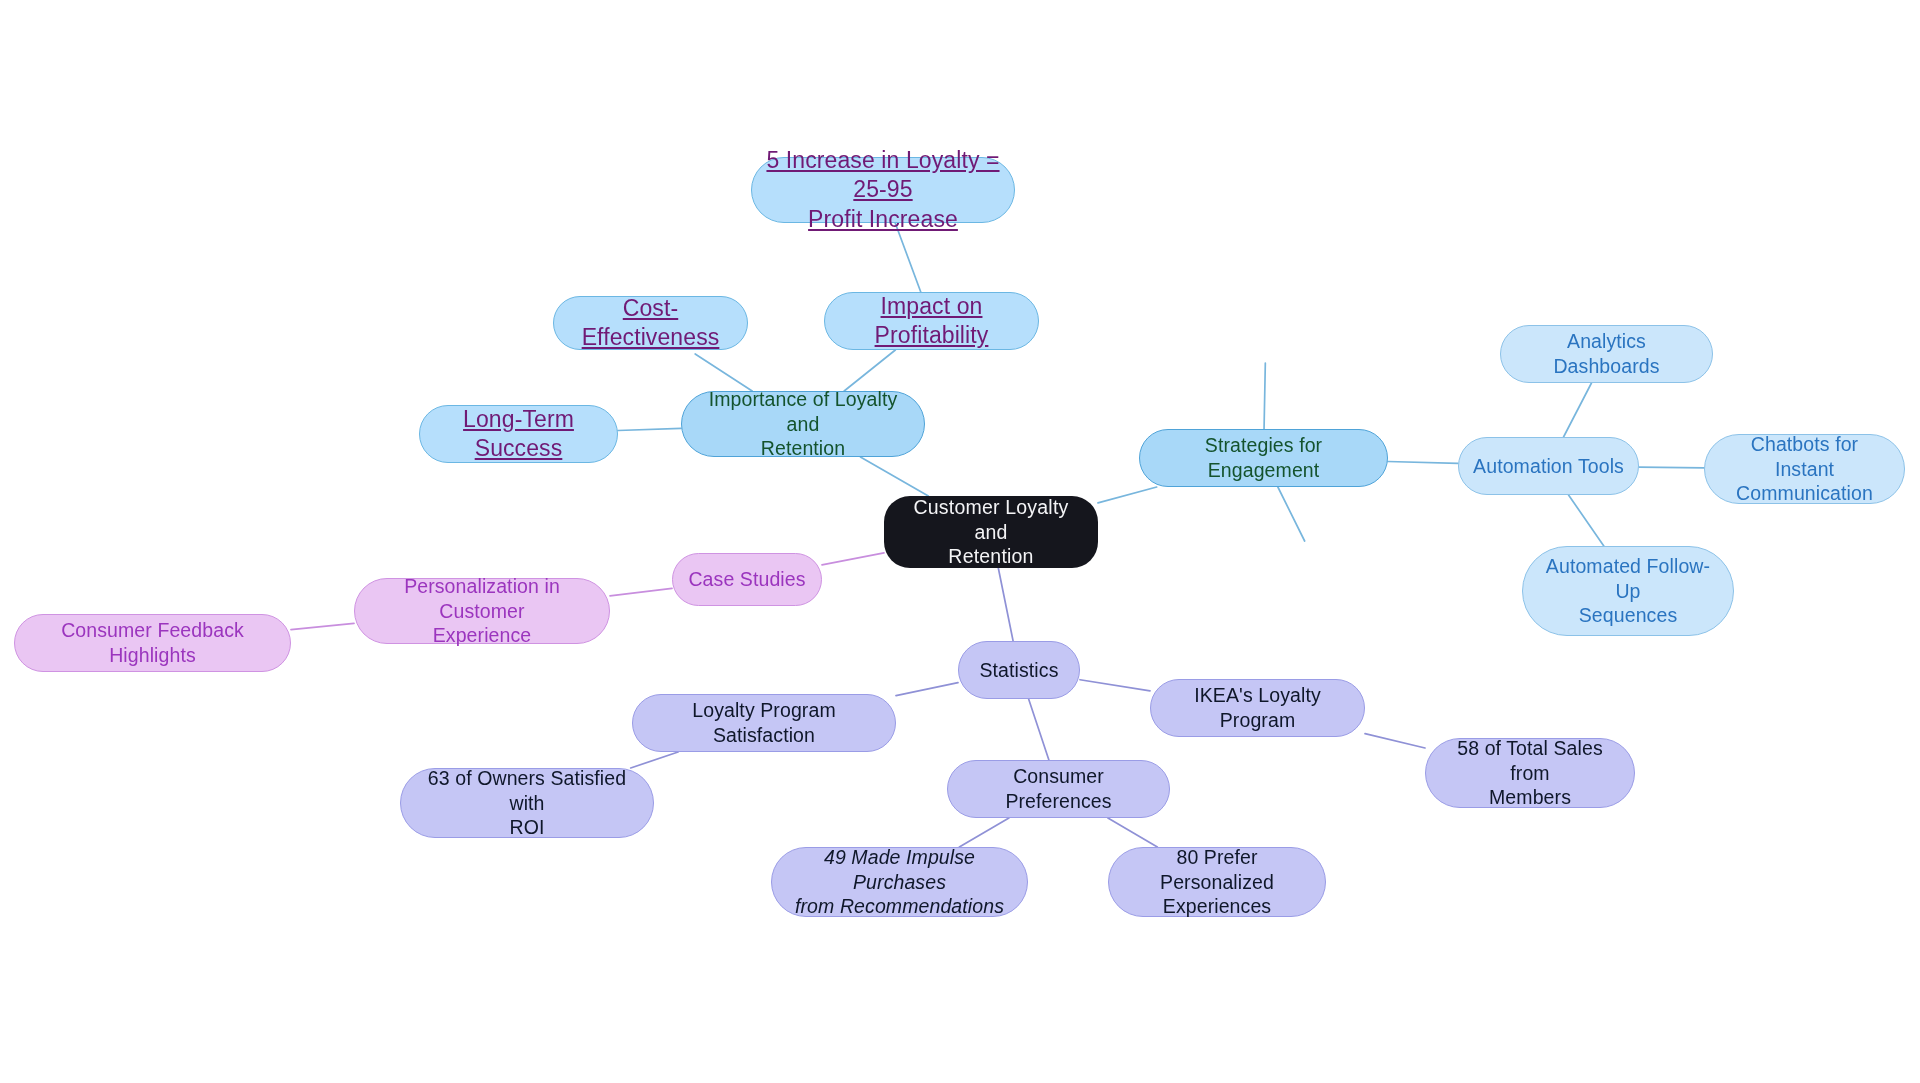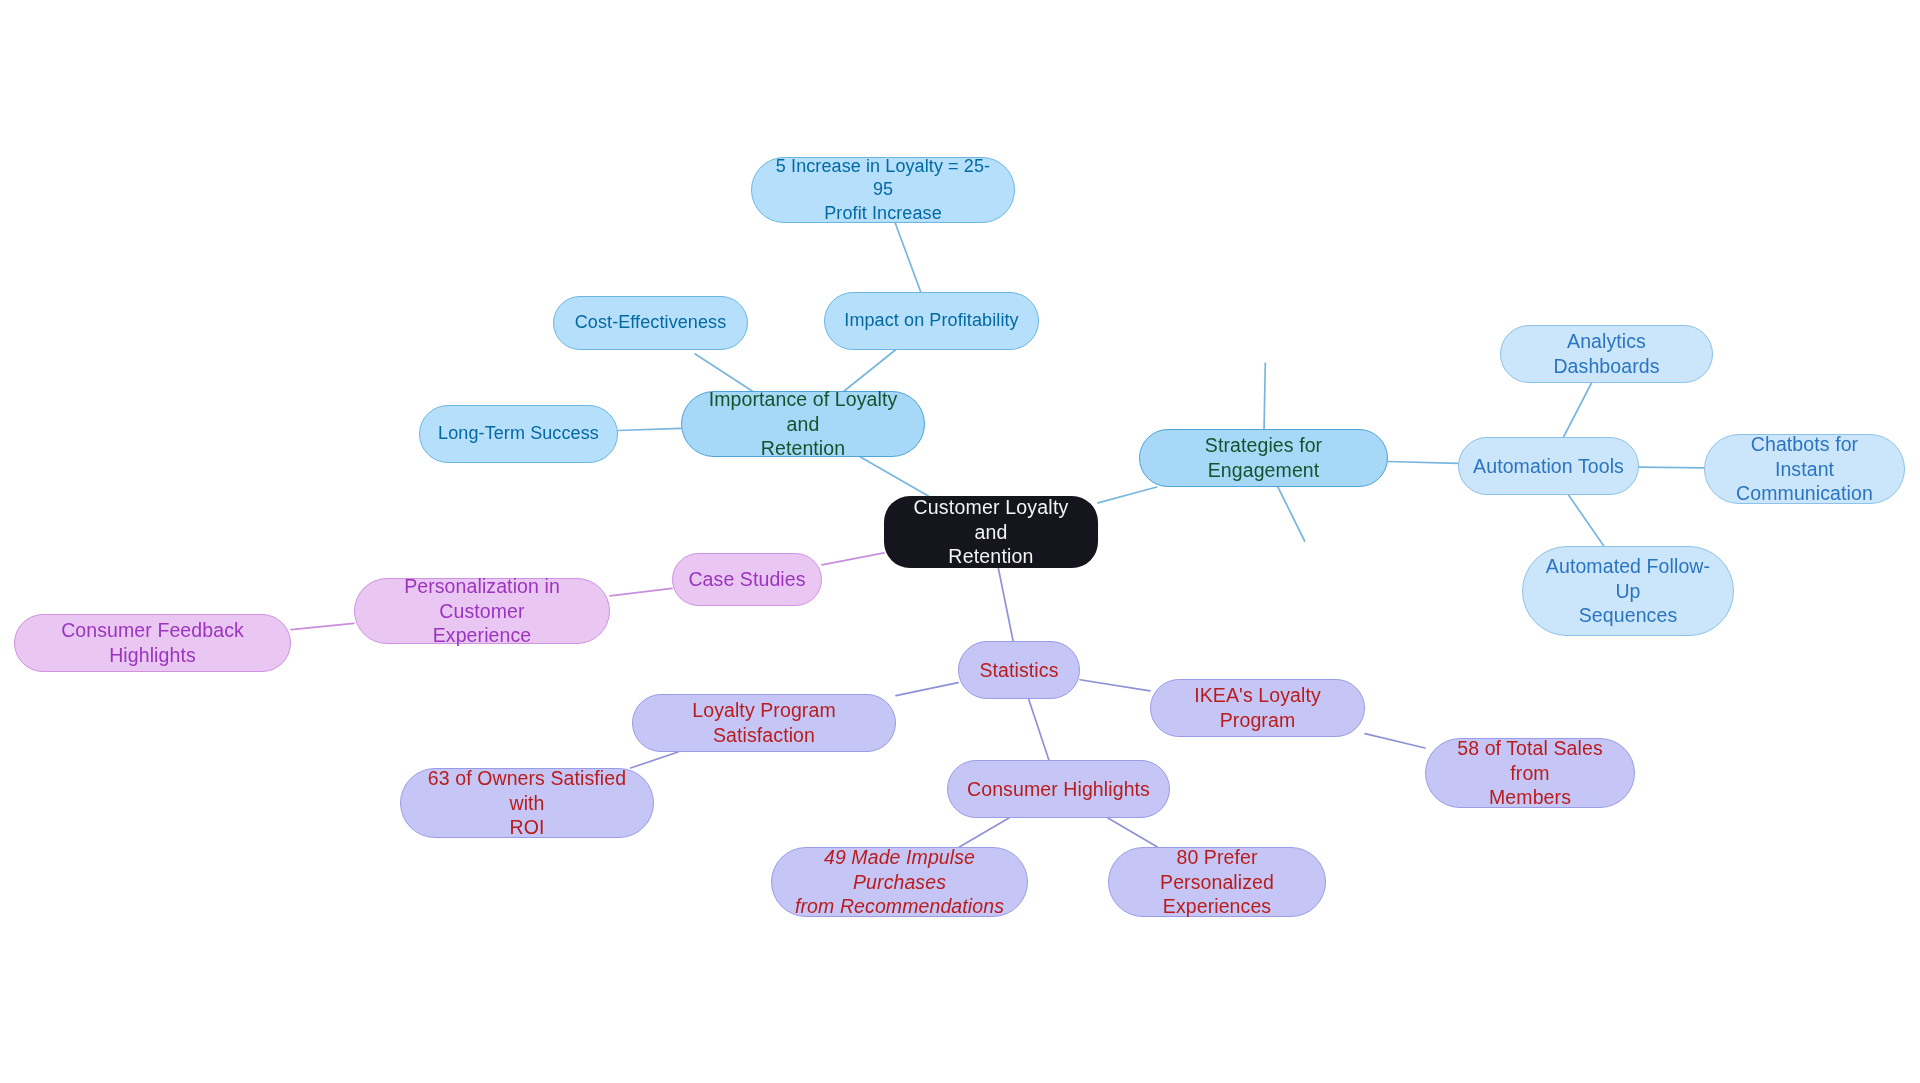--- a/index.html
+++ b/index.html
@@ -48,33 +48,34 @@
   }
   .node.blue-branch {
     background: #a8d8f8;
     border-color: #4fa3d8;
     color: #14532d;
     font-size: 19.5px;
   }
   .node.blue-leaf {
     background: #b6dffc;
     border-color: #6bb7e3;
-    color: #0369a1;
-    font-size: 18px;
+    color: #701a75;
+    font-size: 23px;
+    text-decoration: underline;
   }
   .node.blue-leaf2 {
     background: #cbe6fb;
     border-color: #8cc2e8;
     color: #2a74c0;
     font-size: 19.5px;
   }
   .node.purple {
     background: #c5c6f5;
     border-color: #9a9ce6;
-    color: #b91c1c;
+    color: #0f172a;
     font-size: 19.5px;
   }
   .node.pink-soft {
     background: #eac6f3;
     border-color: #cf93e2;
     color: #9b35be;
     font-size: 19.5px;
   }
 </style>
 </head>
@@ -122,21 +123,21 @@
     <div class="node blue-leaf2" style="left: 1500px; top: 325px; width: 213px; height: 58px;">Analytics Dashboards</div>
     <div class="node blue-leaf2" style="left: 1522px; top: 546px; width: 212px; height: 90px; text-align: center;">Automated Follow-Up
 Sequences</div>
     <div class="node purple" style="left: 958px; top: 641px; width: 122px; height: 58px;">Statistics</div>
     <div class="node purple" style="left: 1150px; top: 679px; width: 215px; height: 58px;">IKEA's Loyalty Program</div>
     <div class="node purple" style="left: 1425px; top: 738px; width: 210px; height: 70px;">58 of Total Sales from
 Members</div>
     <div class="node purple" style="left: 632px; top: 694px; width: 264px; height: 58px;">Loyalty Program Satisfaction</div>
     <div class="node purple" style="left: 400px; top: 768px; width: 254px; height: 70px;">63 of Owners Satisfied with
 ROI</div>
-    <div class="node purple" style="left: 947px; top: 760px; width: 223px; height: 58px;">Consumer Highlights</div>
+    <div class="node purple" style="left: 947px; top: 760px; width: 223px; height: 58px;">Consumer Preferences</div>
     <div class="node purple" style="left: 771px; top: 847px; width: 257px; height: 70px; font-style: italic;">49 Made Impulse Purchases
 from Recommendations</div>
     <div class="node purple" style="left: 1108px; top: 847px; width: 218px; height: 70px;">80 Prefer Personalized
 Experiences</div>
     <div class="node pink-soft" style="left: 672px; top: 553px; width: 150px; height: 53px;">Case Studies</div>
     <div class="node pink-soft" style="left: 354px; top: 578px; width: 256px; height: 66px;">Personalization in Customer
 Experience</div>
     <div class="node pink-soft" style="left: 14px; top: 614px; width: 277px; height: 58px;">Consumer Feedback Highlights</div>
   </div>
 

